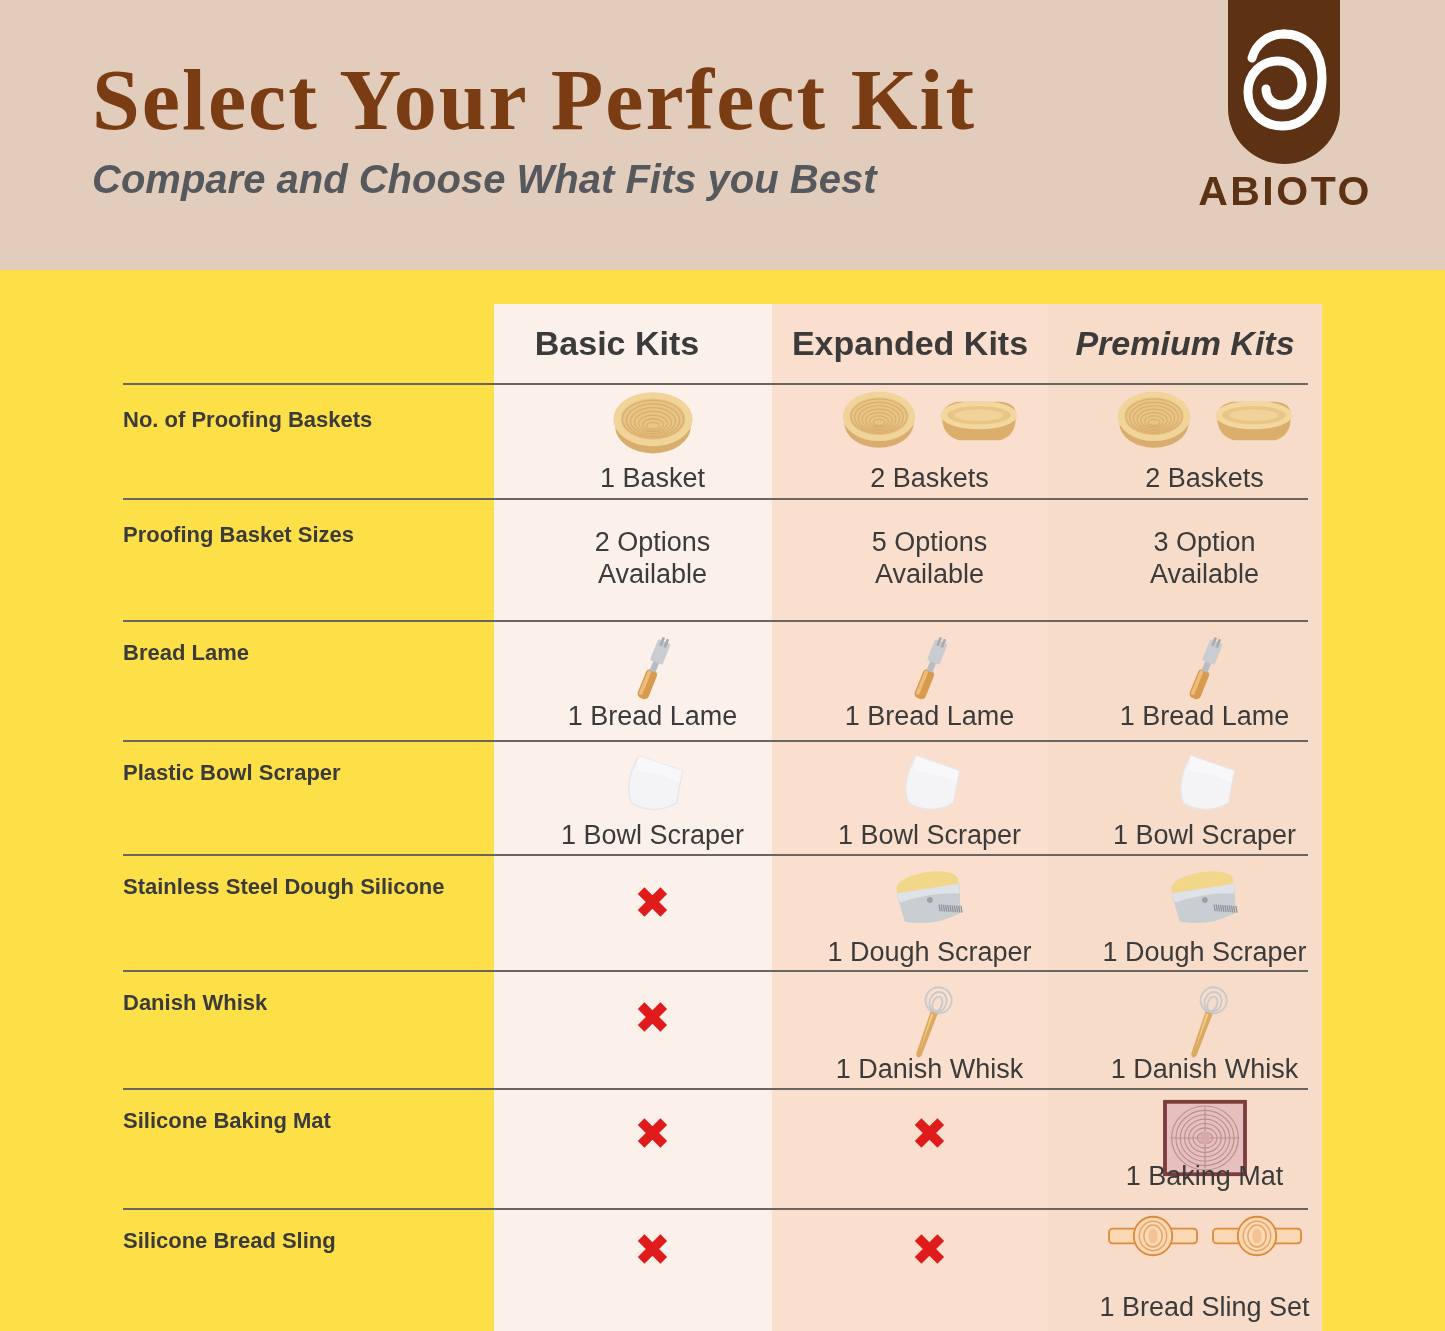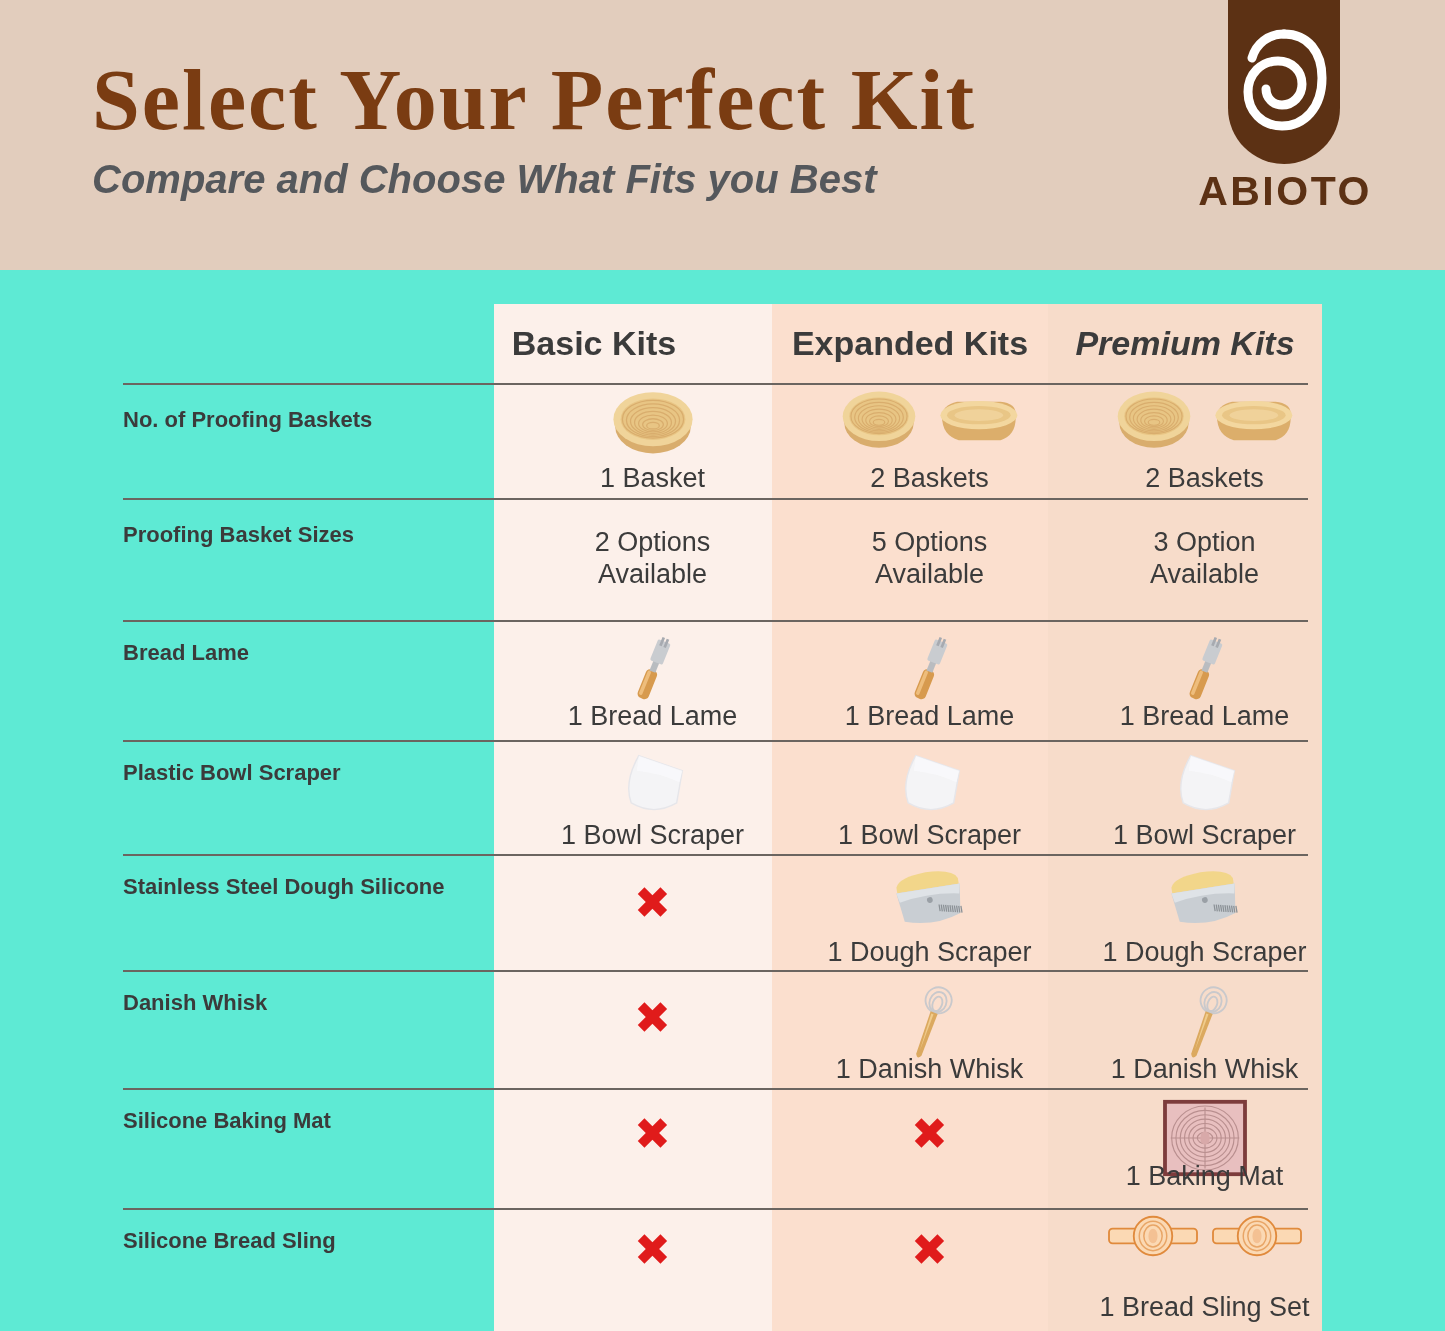--- a/index.html
+++ b/index.html
@@ -2,21 +2,21 @@
 <html><head>
 <meta charset="utf-8">
 <style>
   * { box-sizing: border-box; margin: 0; padding: 0; }
   html, body {
     width: 1445px; height: 1331px;
     background: #ffffff;
     font-family: "Liberation Sans", sans-serif;
     overflow: hidden;
   }
-  #page { position: relative; width: 1445px; height: 1331px; background:#5eead4; }
+  #page { position: relative; width: 1445px; height: 1331px; background:#fde047; }
 
   
   .header-band {
     position: absolute; left: 0; top: 0;
     width: 1445px; height: 270px;
     background: #e2cdbd;
   }
   .title-block { position: absolute; left: 92px; top: 52px; }
   .main-title {
     font-family: "Liberation Serif", serif;
@@ -68,21 +68,21 @@
 
   
   .thead { position: absolute; left: 0; top: 34px; width: 1445px; height: 79px; }
   .th {
     position: absolute; top: 0; height: 79px;
     display: flex; align-items: center; justify-content: center;
     font-family: "Liberation Sans", sans-serif;
     font-weight: 700; font-size: 34px; color: #3b3b3b;
     white-space: nowrap;
   }
-  .th.c1 { left: 482px; width: 224px; }
+  .th.c1 { left: 505px; width: 224px; }
   .th.c2 { left: 772px; width: 276px; }
   .th.c3 { left: 1048px; width: 274px; font-style: italic; }
 
   
   .rule {
     position: absolute; left: 123px; width: 1185px; height: 2px;
     background: #6b6560;
   }
 
   

